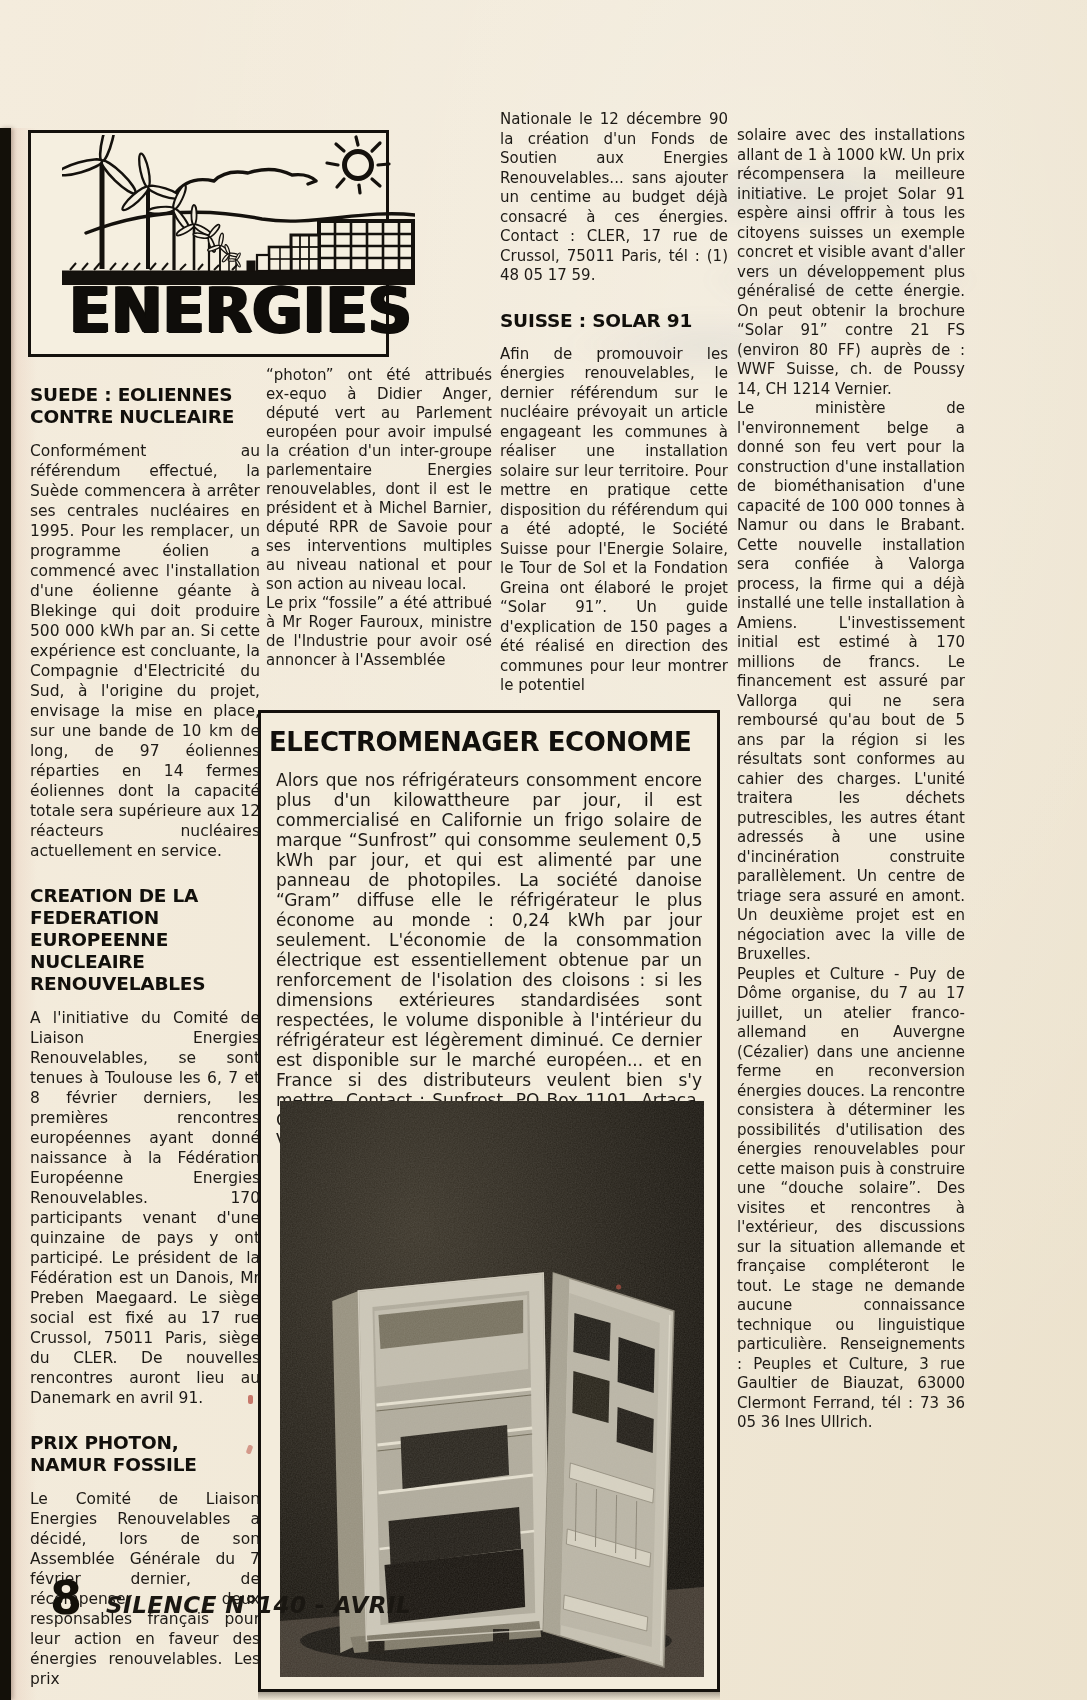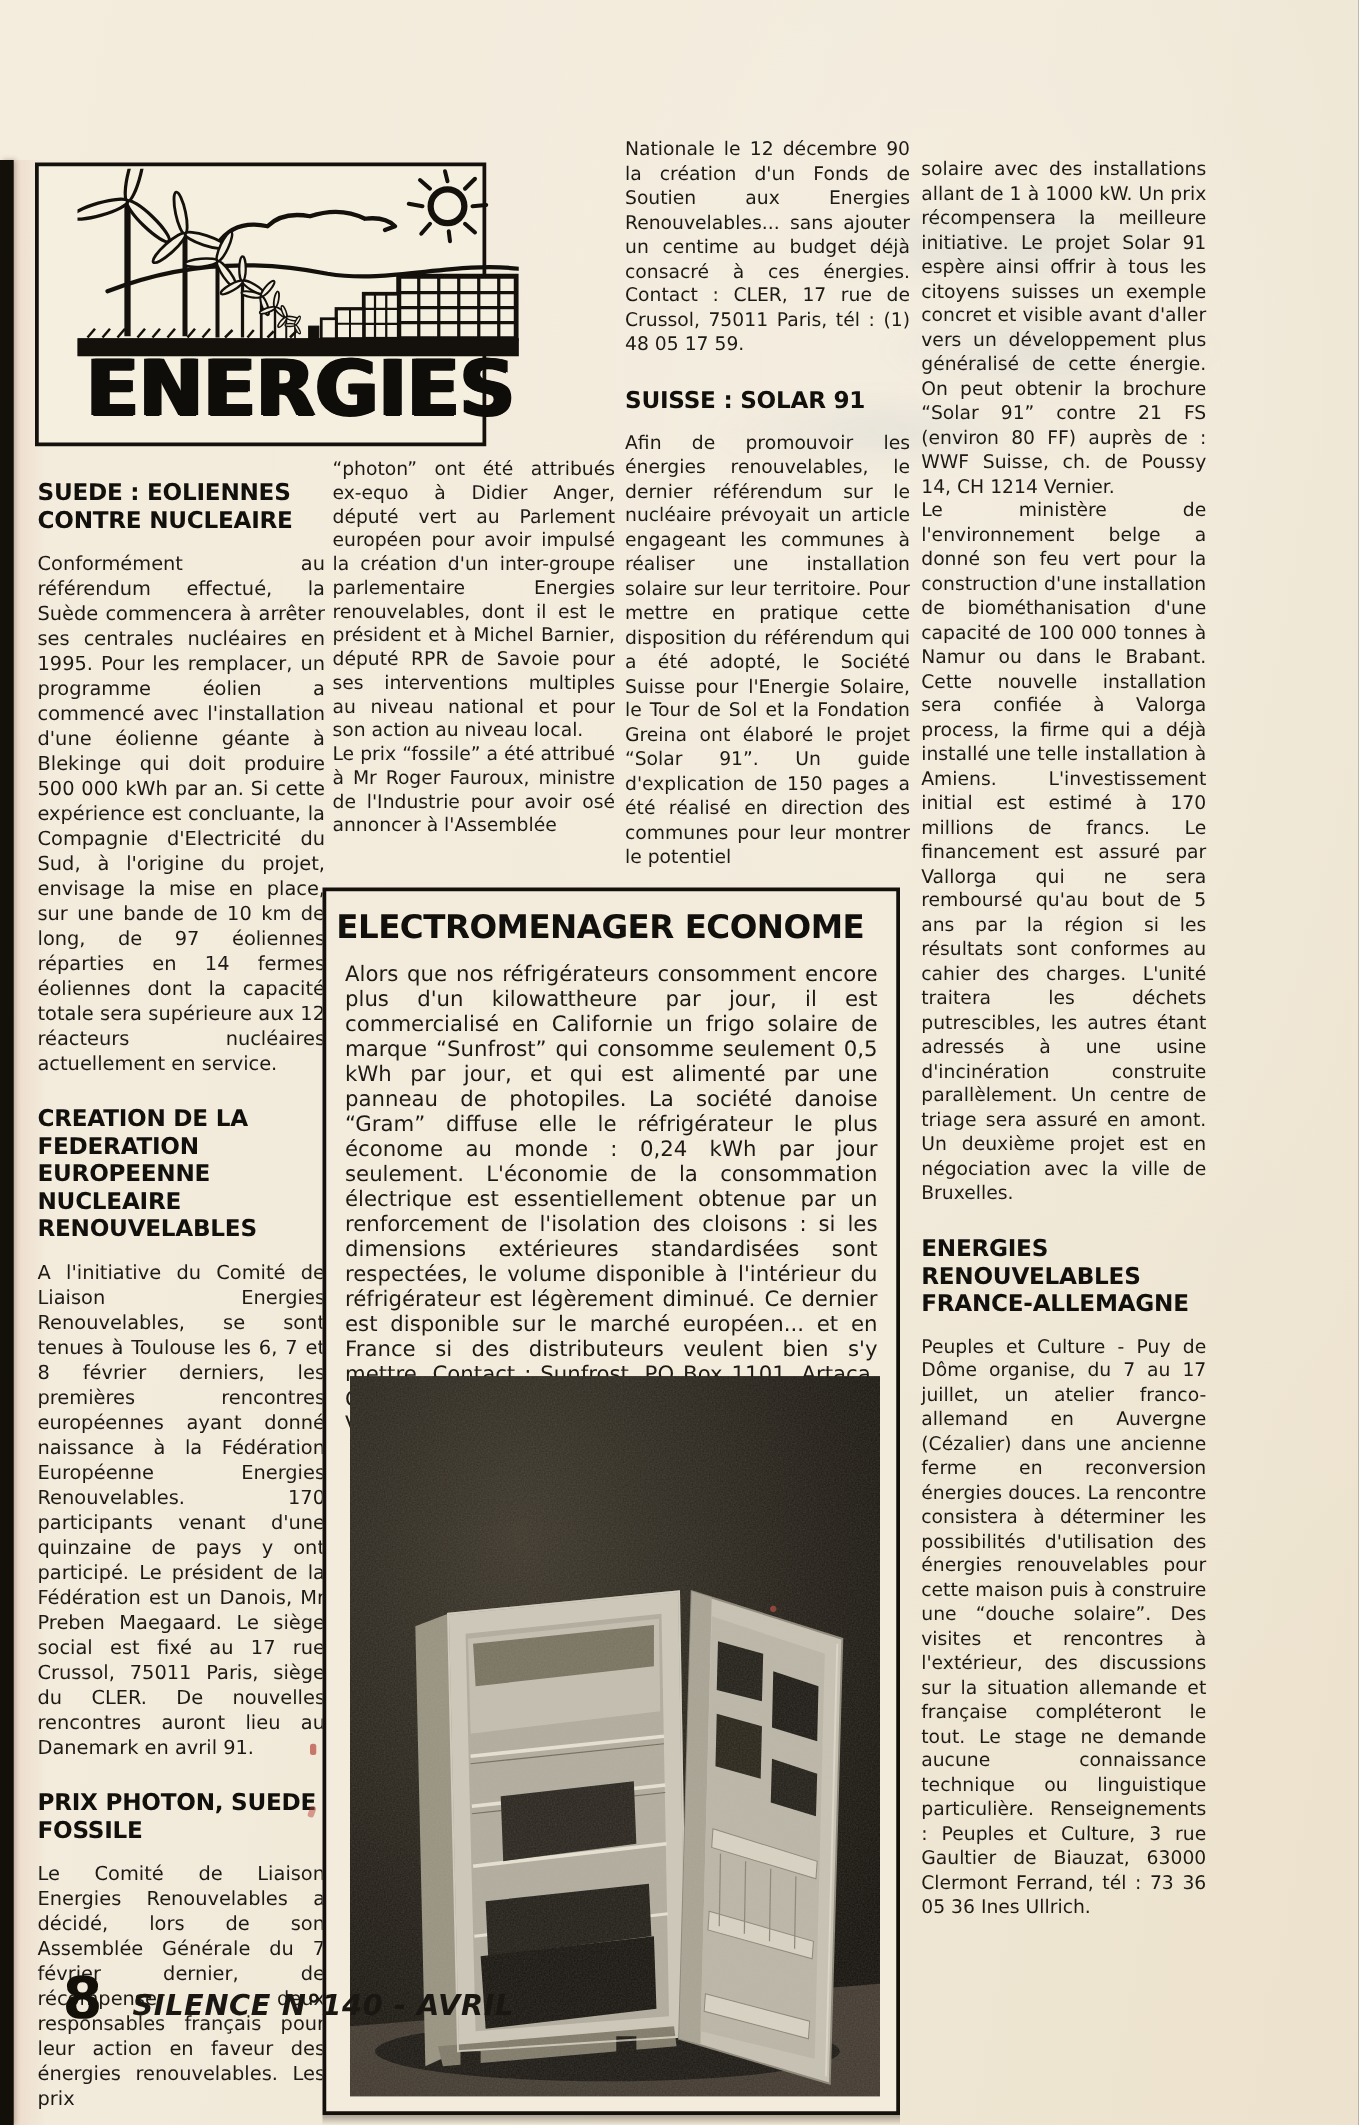--- a/index.html
+++ b/index.html
@@ -187,39 +187,38 @@
       </g>
     </svg>
     <div class="masthead-title">ENERGIES</div>
   </div>
 
   <div class="col c1">
     <div class="head">SUEDE : EOLIENNES CONTRE NUCLEAIRE</div>
     <p>Conformément au référendum effectué, la Suède commencera à arrêter ses centrales nucléaires en 1995. Pour les remplacer, un programme éolien a commencé avec l'installation d'une éolienne géante à Blekinge qui doit produire 500 000 kWh par an. Si cette expérience est concluante, la Compagnie d'Electricité du Sud, à l'origine du projet, envisage la mise en place, sur une bande de 10 km de long, de 97 éoliennes réparties en 14 fermes éoliennes dont la capacité totale sera supérieure aux 12 réacteurs nucléaires actuellement en service.</p>
     <div class="head">CREATION DE LA FEDERATION EUROPEENNE NUCLEAIRE RENOUVELABLES</div>
     <p>A l'initiative du Comité de Liaison Energies Renouvelables, se sont tenues à Toulouse les 6, 7 et 8 février derniers, les premières rencontres européennes ayant donné naissance à la Fédération Européenne Energies Renouvelables. 170 participants venant d'une quinzaine de pays y ont participé. Le président de la Fédération est un Danois, Mr Preben Maegaard. Le siège social est fixé au 17 rue Crussol, 75011 Paris, siège du CLER. De nouvelles rencontres auront lieu au Danemark en avril 91.</p>
-    <div class="head">PRIX PHOTON, SUEDE FOSSILE</div>
+    <div class="head">PRIX PHOTON, NAMUR FOSSILE</div>
     <p>Le Comité de Liaison Energies Renouvelables a décidé, lors de son Assemblée Générale du 7 février dernier, de récompenser deux responsables français pour leur action en faveur des énergies renouvelables. Les prix</p>
   </div>
 
   <div class="col c2">
     <p>“photon” ont été attribués ex-equo à Didier Anger, député vert au Parlement européen pour avoir impulsé la création d'un inter-groupe parlementaire Energies renouvelables, dont il est le président et à Michel Barnier, député RPR de Savoie pour ses interventions multiples au niveau national et pour son action au niveau local.</p>
     <p>Le prix “fossile” a été attribué à Mr Roger Fauroux, ministre de l'Industrie pour avoir osé annoncer à l'Assemblée</p>
   </div>
 
   <div class="col c3">
     <p>Nationale le 12 décembre 90 la création d'un Fonds de Soutien aux Energies Renouvelables... sans ajouter un centime au budget déjà consacré à ces énergies. Contact : CLER, 17 rue de Crussol, 75011 Paris, tél : (1) 48 05 17 59.</p>
     <div class="head">SUISSE : SOLAR 91</div>
     <p>Afin de promouvoir les énergies renouvelables, le dernier référendum sur le nucléaire prévoyait un article engageant les communes à réaliser une installation solaire sur leur territoire. Pour mettre en pratique cette disposition du référendum qui a été adopté, le Société Suisse pour l'Energie Solaire, le Tour de Sol et la Fondation Greina ont élaboré le projet “Solar 91”. Un guide d'explication de 150 pages a été réalisé en direction des communes pour leur montrer le potentiel</p>
   </div>
 
   <div class="col c4">
     <p>solaire avec des installations allant de 1 à 1000 kW. Un prix récompensera la meilleure initiative. Le projet Solar 91 espère ainsi offrir à tous les citoyens suisses un exemple concret et visible avant d'aller vers un développement plus généralisé de cette énergie. On peut obtenir la brochure “Solar 91” contre 21 FS (environ 80 FF) auprès de : WWF Suisse, ch. de Poussy 14, CH 1214 Vernier.</p>
     <p>Le ministère de l'environnement belge a donné son feu vert pour la construction d'une installation de biométhanisation d'une capacité de 100 000 tonnes à Namur ou dans le Brabant. Cette nouvelle installation sera confiée à Valorga process, la firme qui a déjà installé une telle installation à Amiens. L'investissement initial est estimé à 170 millions de francs. Le financement est assuré par Vallorga qui ne sera remboursé qu'au bout de 5 ans par la région si les résultats sont conformes au cahier des charges. L'unité traitera les déchets putrescibles, les autres étant adressés à une usine d'incinération construite parallèlement. Un centre de triage sera assuré en amont. Un deuxième projet est en négociation avec la ville de Bruxelles.</p>
-    <div class="head">ENERGIES RENOUVELABLES FRANCE-ALLEMAGNE</div>
     <p>Peuples et Culture - Puy de Dôme organise, du 7 au 17 juillet, un atelier franco-allemand en Auvergne (Cézalier) dans une ancienne ferme en reconversion énergies douces. La rencontre consistera à déterminer les possibilités d'utilisation des énergies renouvelables pour cette maison puis à construire une “douche solaire”. Des visites et rencontres à l'extérieur, des discussions sur la situation allemande et française compléteront le tout. Le stage ne demande aucune connaissance technique ou linguistique particulière. Renseignements : Peuples et Culture, 3 rue Gaultier de Biauzat, 63000 Clermont Ferrand, tél : 73 36 05 36 Ines Ullrich.</p>
   </div>
 
   <div class="boxed">
     <div class="boxed-head">ELECTROMENAGER ECONOME</div>
     <div class="boxed-body">Alors que nos réfrigérateurs consomment encore plus d'un kilowattheure par jour, il est commercialisé en Californie un frigo solaire de marque “Sunfrost” qui consomme seulement 0,5 kWh par jour, et qui est alimenté par une panneau de photopiles. La société danoise “Gram” diffuse elle le réfrigérateur le plus économe au monde : 0,24 kWh par jour seulement. L'économie de la consommation électrique est essentiellement obtenue par un renforcement de l'isolation des cloisons : si les dimensions extérieures standardisées sont respectées, le volume disponible à l'intérieur du réfrigérateur est légèrement diminué. Ce dernier est disponible sur le marché européen... et en France si des distributeurs veulent bien s'y mettre. Contact : Sunfrost, PO Box 1101, Artaca, CA 95521 USA et Brødrene Gram a/s, DK 6500 Vojens. (photo : Gram LER 200).</div>
     <div class="photo">
       <svg viewBox="0 0 422 576" preserveAspectRatio="none">
         <defs>
           <radialGradient id="pg" cx="32%" cy="22%" r="85%">

